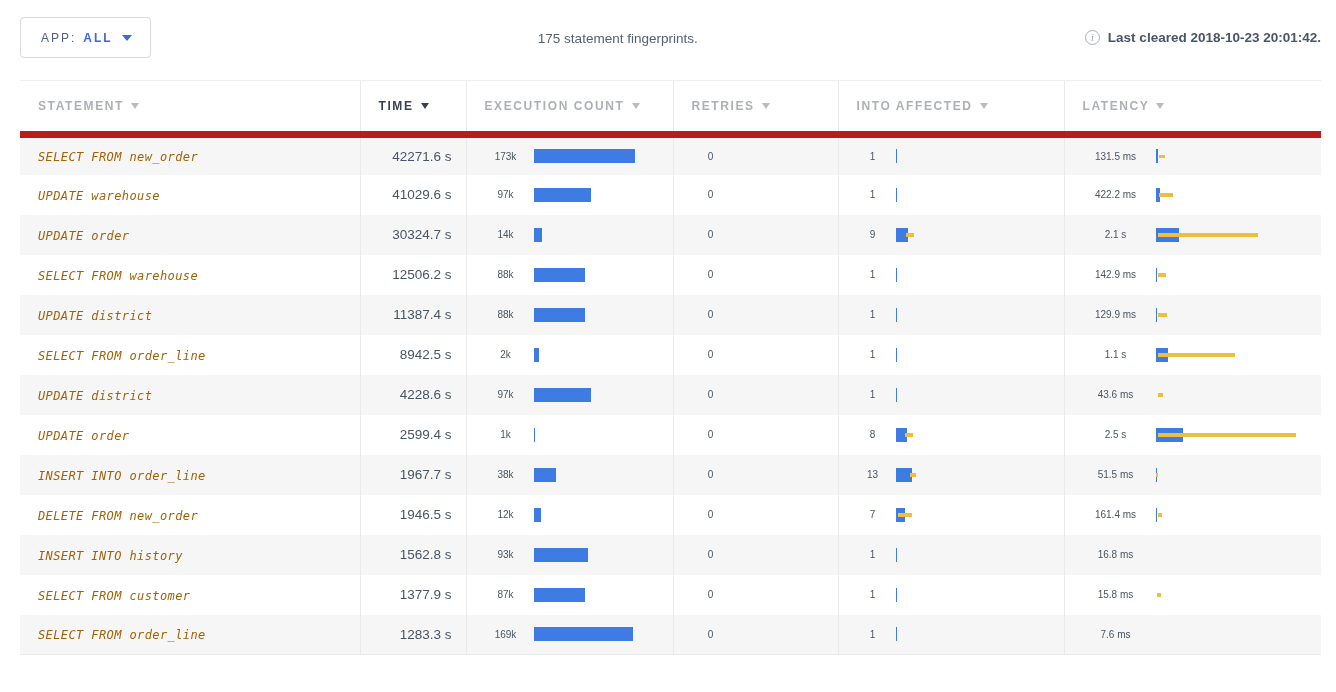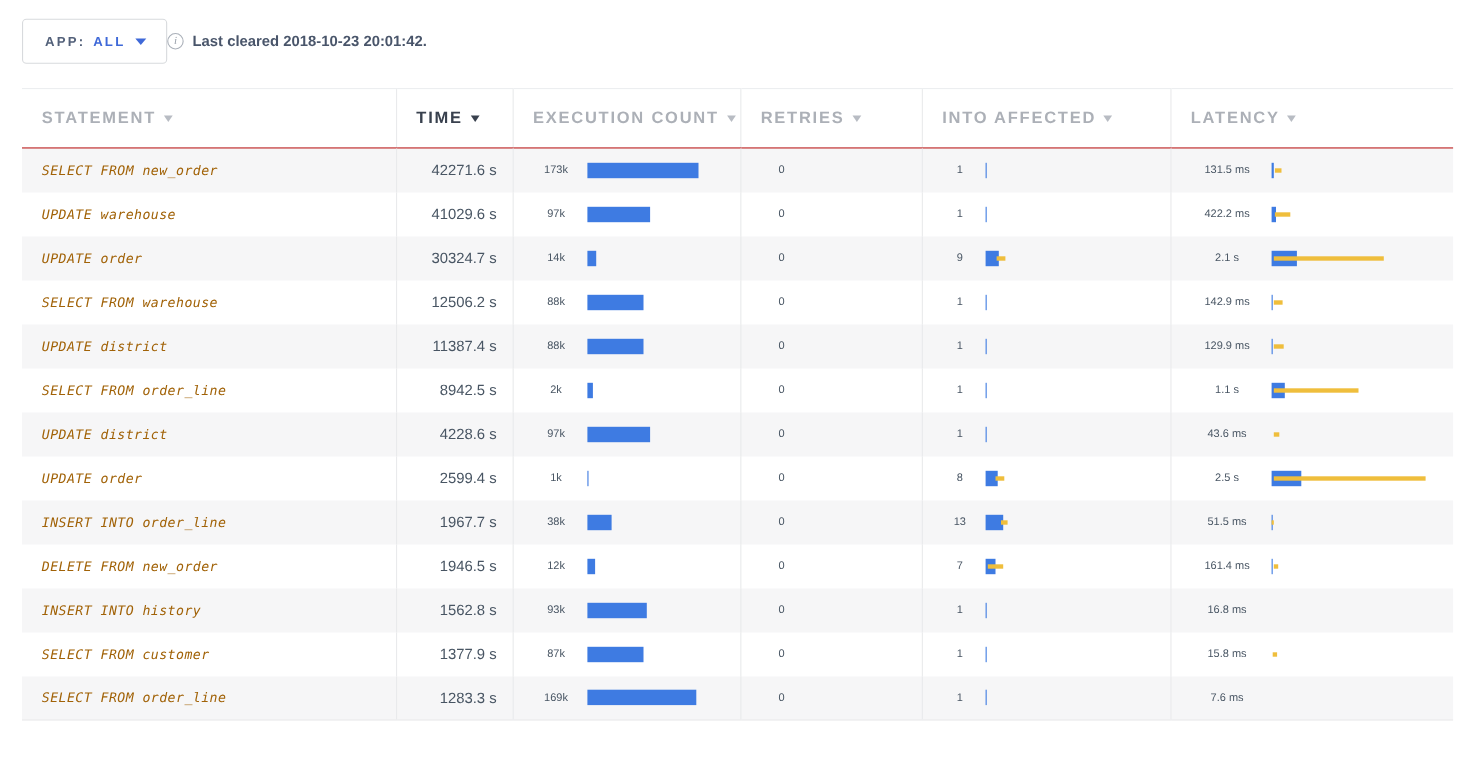--- a/index.html
+++ b/index.html
@@ -20,21 +20,21 @@
     display: flex; align-items: center;
     height: 41px;
   }
   .app-dropdown {
     display: inline-flex; align-items: center;
     height: 41px; padding: 0 18px 0 20px;
     border: 1px solid #d8dadd; border-radius: 4px;
     background: #fff; cursor: pointer;
   }
   .app-dropdown .dd-label {
-    font-size: 12px; font-weight: 700; letter-spacing: 2px; color: #53617a;
+    font-size: 12px; font-weight: 400; letter-spacing: 2px; color: #53617a;
   }
   .app-dropdown .dd-value {
     font-size: 12px; font-weight: 700; letter-spacing: 2px; color: #3f69d8;
     margin-left: 7px;
   }
   .caret-down {
     width: 0; height: 0; margin-left: 9px;
     border-left: 5px solid transparent; border-right: 5px solid transparent;
     border-top: 6px solid #3f69d8;
   }
@@ -59,24 +59,24 @@
   }
   col.c-statement { width: 340px; }
   col.c-time      { width: 106px; }
   col.c-count     { width: 207px; }
   col.c-retries   { width: 165px; }
   col.c-rows      { width: 226px; }
   col.c-latency   { width: 257px; }
 
   thead th {
     height: 54px; background: #fff;
-    border-bottom: 1px solid #b91c1c;
+    border-bottom: 7px solid #b91c1c;
     border-top: 1px solid #eceef0;
     text-align: left; padding-left: 18px;
-    font-size: 15px; font-weight: 700; letter-spacing: 1.6px;
+    font-size: 12px; font-weight: 700; letter-spacing: 1.6px;
     color: #acb0b7; cursor: pointer; white-space: nowrap;
   }
   thead th + th { border-left: 1px solid #e9eaec; }
   thead th.sorted { color: #39414e; }
   .sort-arrow {
     display: inline-block; width: 0; height: 0; margin-left: 7px;
     border-left: 4px solid transparent; border-right: 4px solid transparent;
     border-top: 6px solid #b8bcc3; vertical-align: 1px;
   }
   th.sorted .sort-arrow { border-top-color: #39414e; }
@@ -121,20 +121,23 @@
 <body>
 
 <div class="page">
 
 
   <div class="toolbar">
     <div class="app-dropdown">
       <span class="dd-label">APP:</span>
       <span class="dd-value">ALL</span>
       <span class="caret-down"></span>
+    </div>
+    <div class="toolbar-center">
+      <span class="fingerprints">175 statement fingerprints.</span>
     </div>
     <div class="toolbar-right">
       <span class="info-icon">i</span>
       <span class="last-cleared">Last cleared 2018-10-23 20:01:42.</span>
     </div>
   </div>
 
   <table class="statements">
     <colgroup>
       <col class="c-statement">

